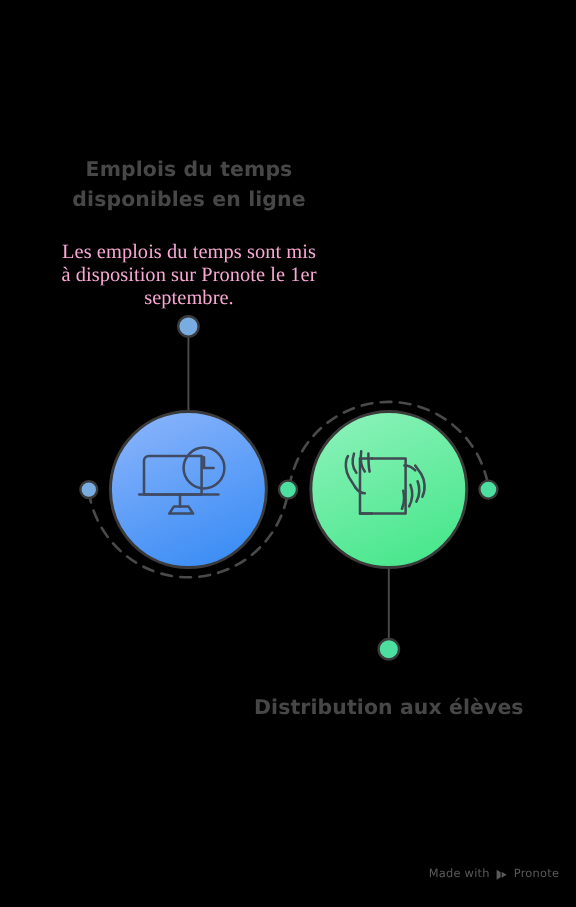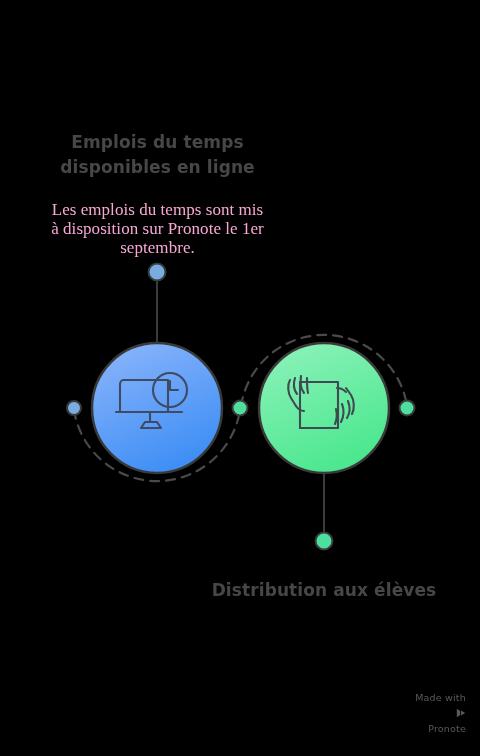--- a/index.html
+++ b/index.html
@@ -46,27 +46,26 @@
     position:absolute;
     left:0; top:0;
     width:480px; height:756px;
   }
 
   
   #watermark {
     position:absolute;
     right:14px; bottom:22px;
     display:flex;
-    align-items:flex-end;
+    align-items:center;
     gap:5px;
     font-family:"DejaVu Sans", sans-serif;
     font-size:9.5px;
     color:#5a5a5a;
     letter-spacing:0.2px;
-    flex-direction:column;
   }
   #watermark .wm-logo {
     display:inline-block;
     width:10px; height:10px;
     position:relative;
     top:0px;
   }
 </style>
 </head>
 <body>

